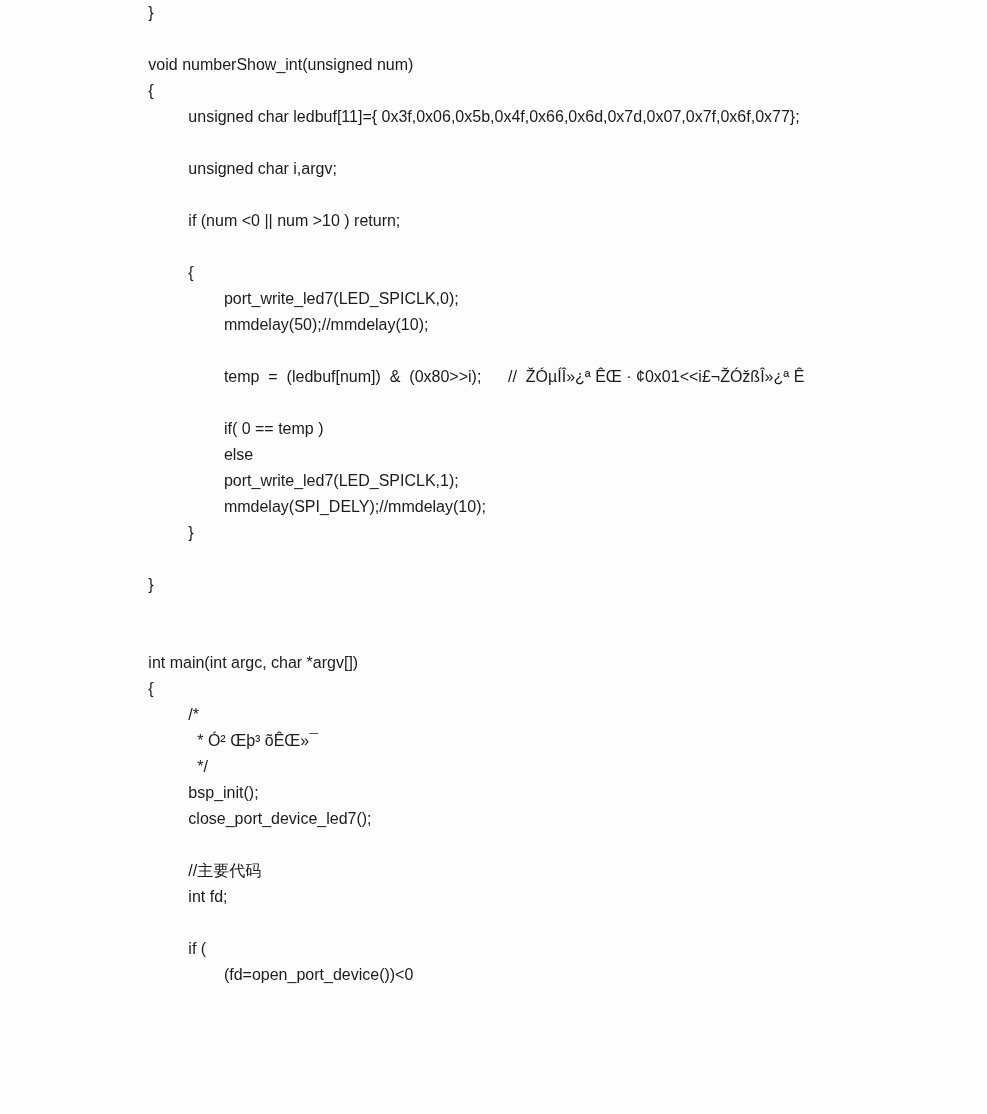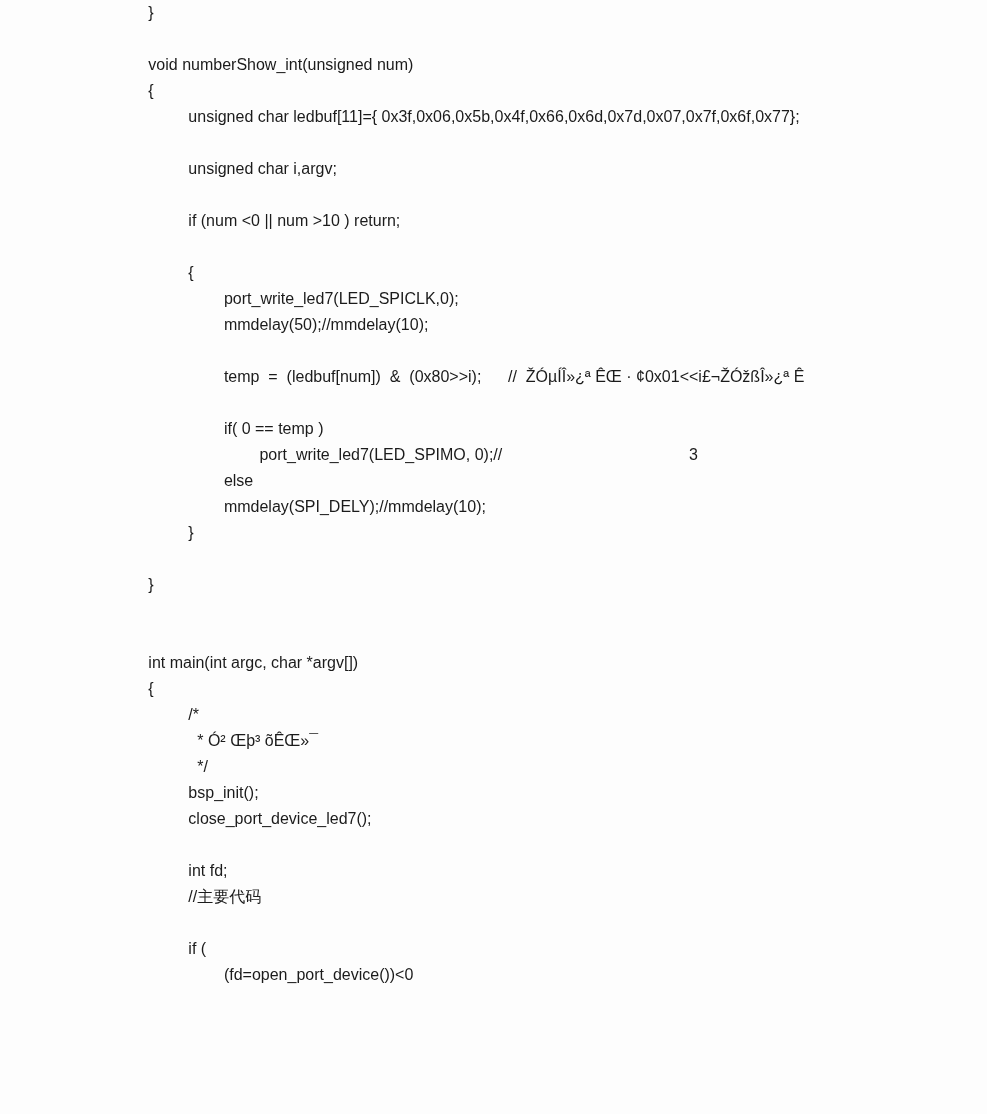--- a/index.html
+++ b/index.html
@@ -47,35 +47,35 @@
       <div class="code-line"></div>
       <div class="code-line">            if (num &lt;0 || num &gt;10 ) return;</div>
       <div class="code-line"></div>
       <div class="code-line">            {</div>
       <div class="code-line">                    port_write_led7(LED_SPICLK,0);</div>
       <div class="code-line">                    mmdelay(50);//mmdelay(10);</div>
       <div class="code-line"></div>
       <div class="code-line">                    temp  =  (ledbuf[num])  &amp;  (0x80&gt;&gt;i);      //  ŽÓµÍÎ»¿ª ÊŒ · ¢0x01&lt;&lt;i£¬ŽÓžßÎ»¿ª Ê</div>
       <div class="code-line"></div>
       <div class="code-line">                    if( 0 == temp )</div>
-      <div class="code-line">                            port_write_led7(LED_SPIMO, 0);//                                          3</div>
       <div class="code-line">                    else</div>
+      <div class="code-line">                    port_write_led7(LED_SPICLK,1);</div>
       <div class="code-line">                    mmdelay(SPI_DELY);//mmdelay(10);</div>
       <div class="code-line">            }</div>
       <div class="code-line"></div>
       <div class="code-line">   }</div>
       <div class="code-line"></div>
       <div class="code-line"></div>
       <div class="code-line">   int main(int argc, char *argv[])</div>
       <div class="code-line">   {</div>
       <div class="code-line">            /*</div>
       <div class="code-line">              * Ó² Œþ³ õÊŒ»¯</div>
       <div class="code-line">              */</div>
       <div class="code-line">            bsp_init();</div>
       <div class="code-line">            close_port_device_led7();</div>
       <div class="code-line"></div>
+      <div class="code-line">            //主要代码</div>
       <div class="code-line">            int fd;</div>
-      <div class="code-line">            //主要代码</div>
       <div class="code-line"></div>
       <div class="code-line">            if (</div>
       <div class="code-line">                    (fd=open_port_device())&lt;0</div>
     </div>
 </div>
 
 </body></html>

